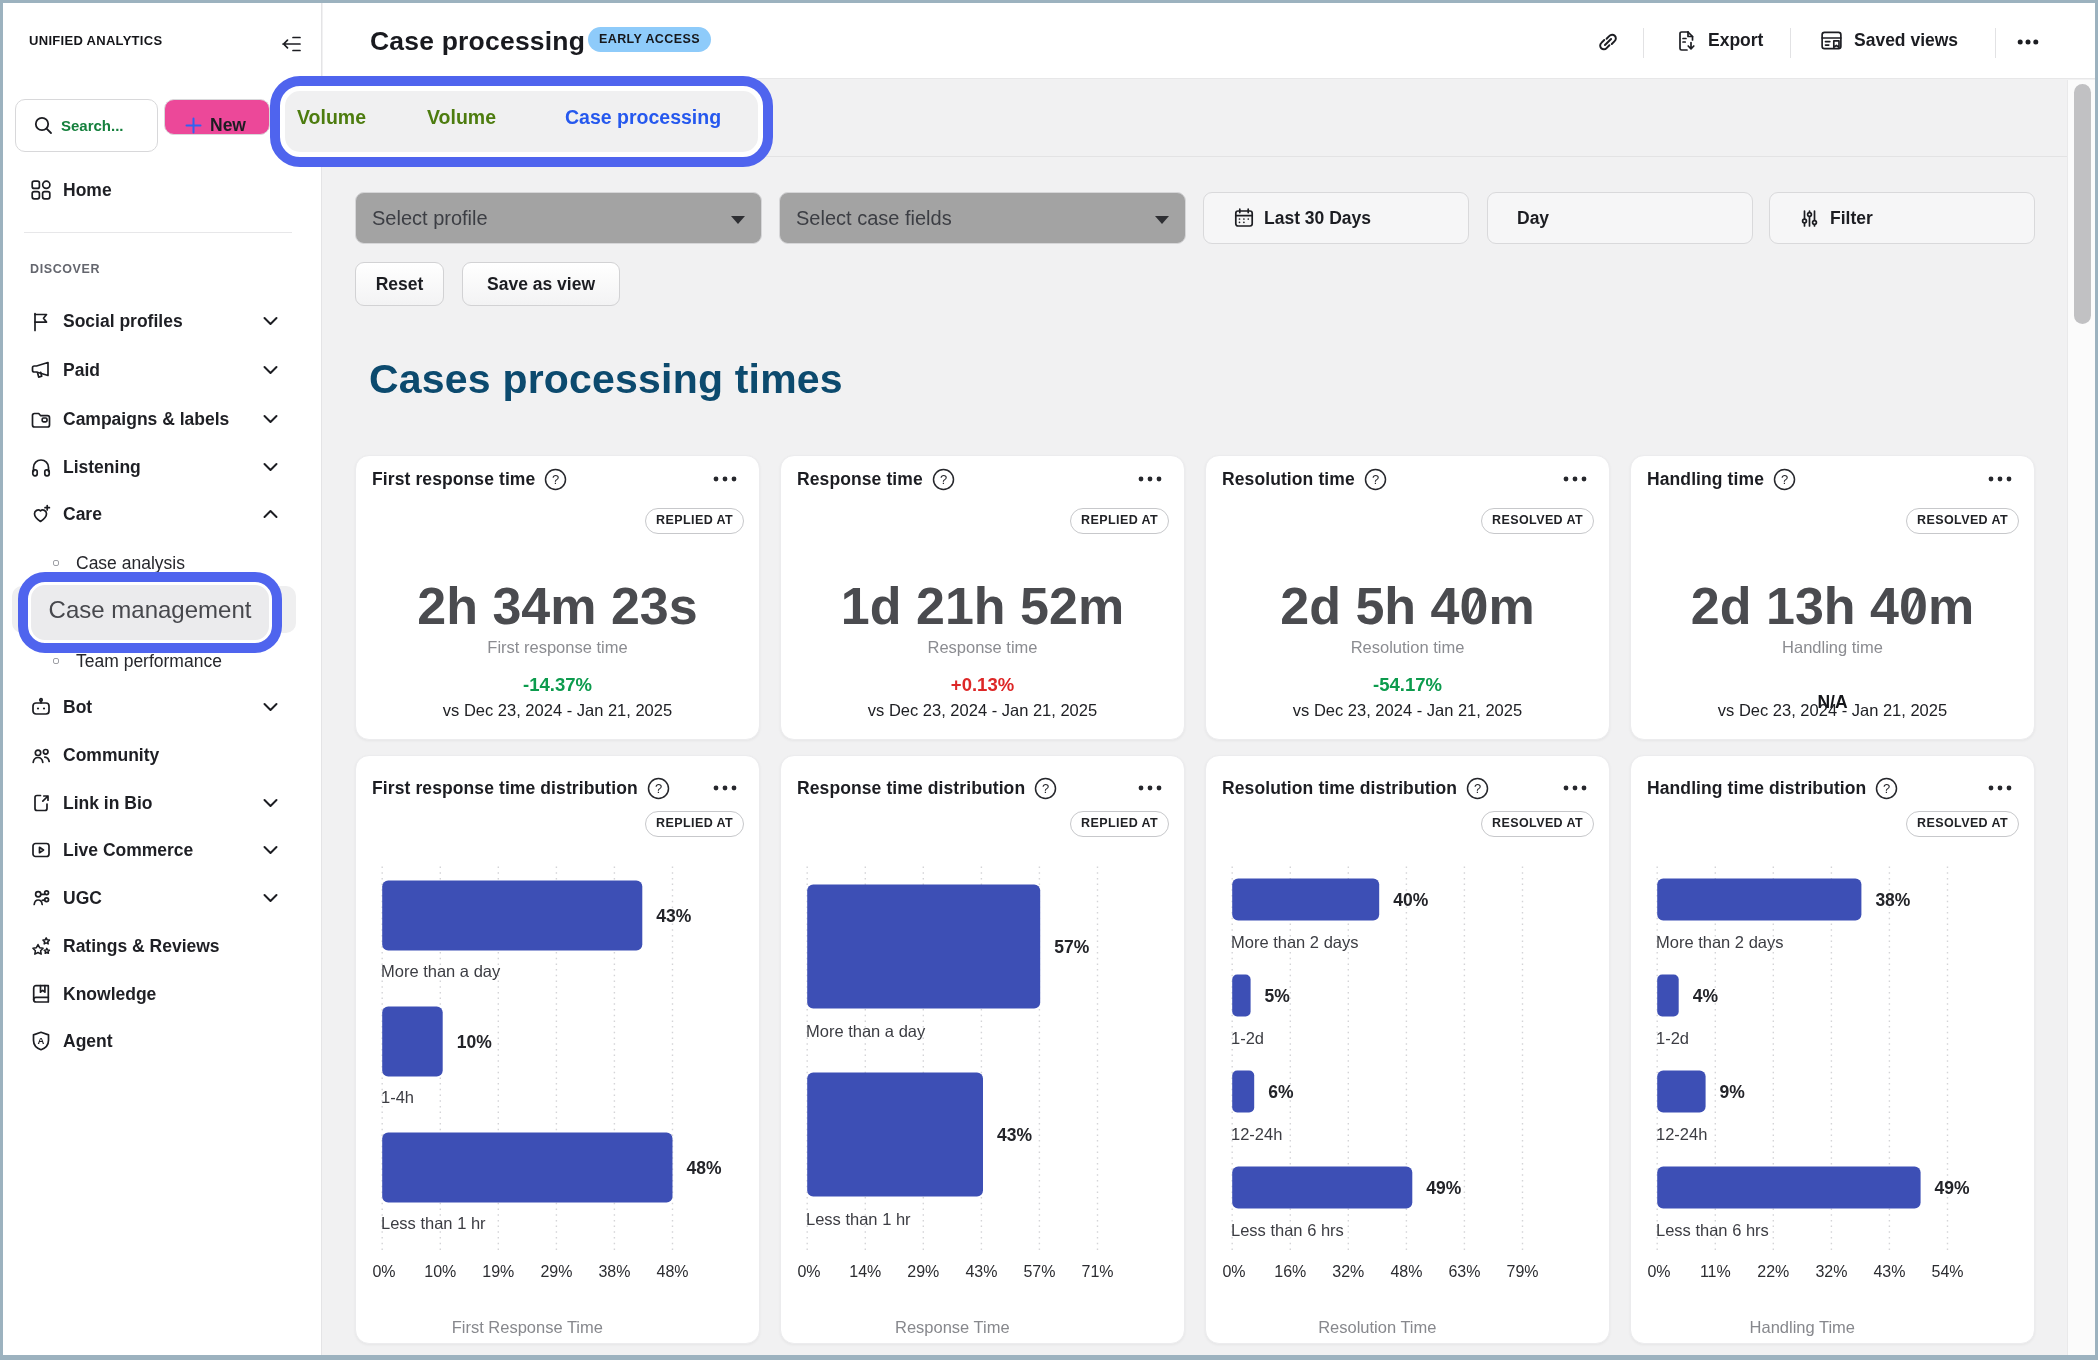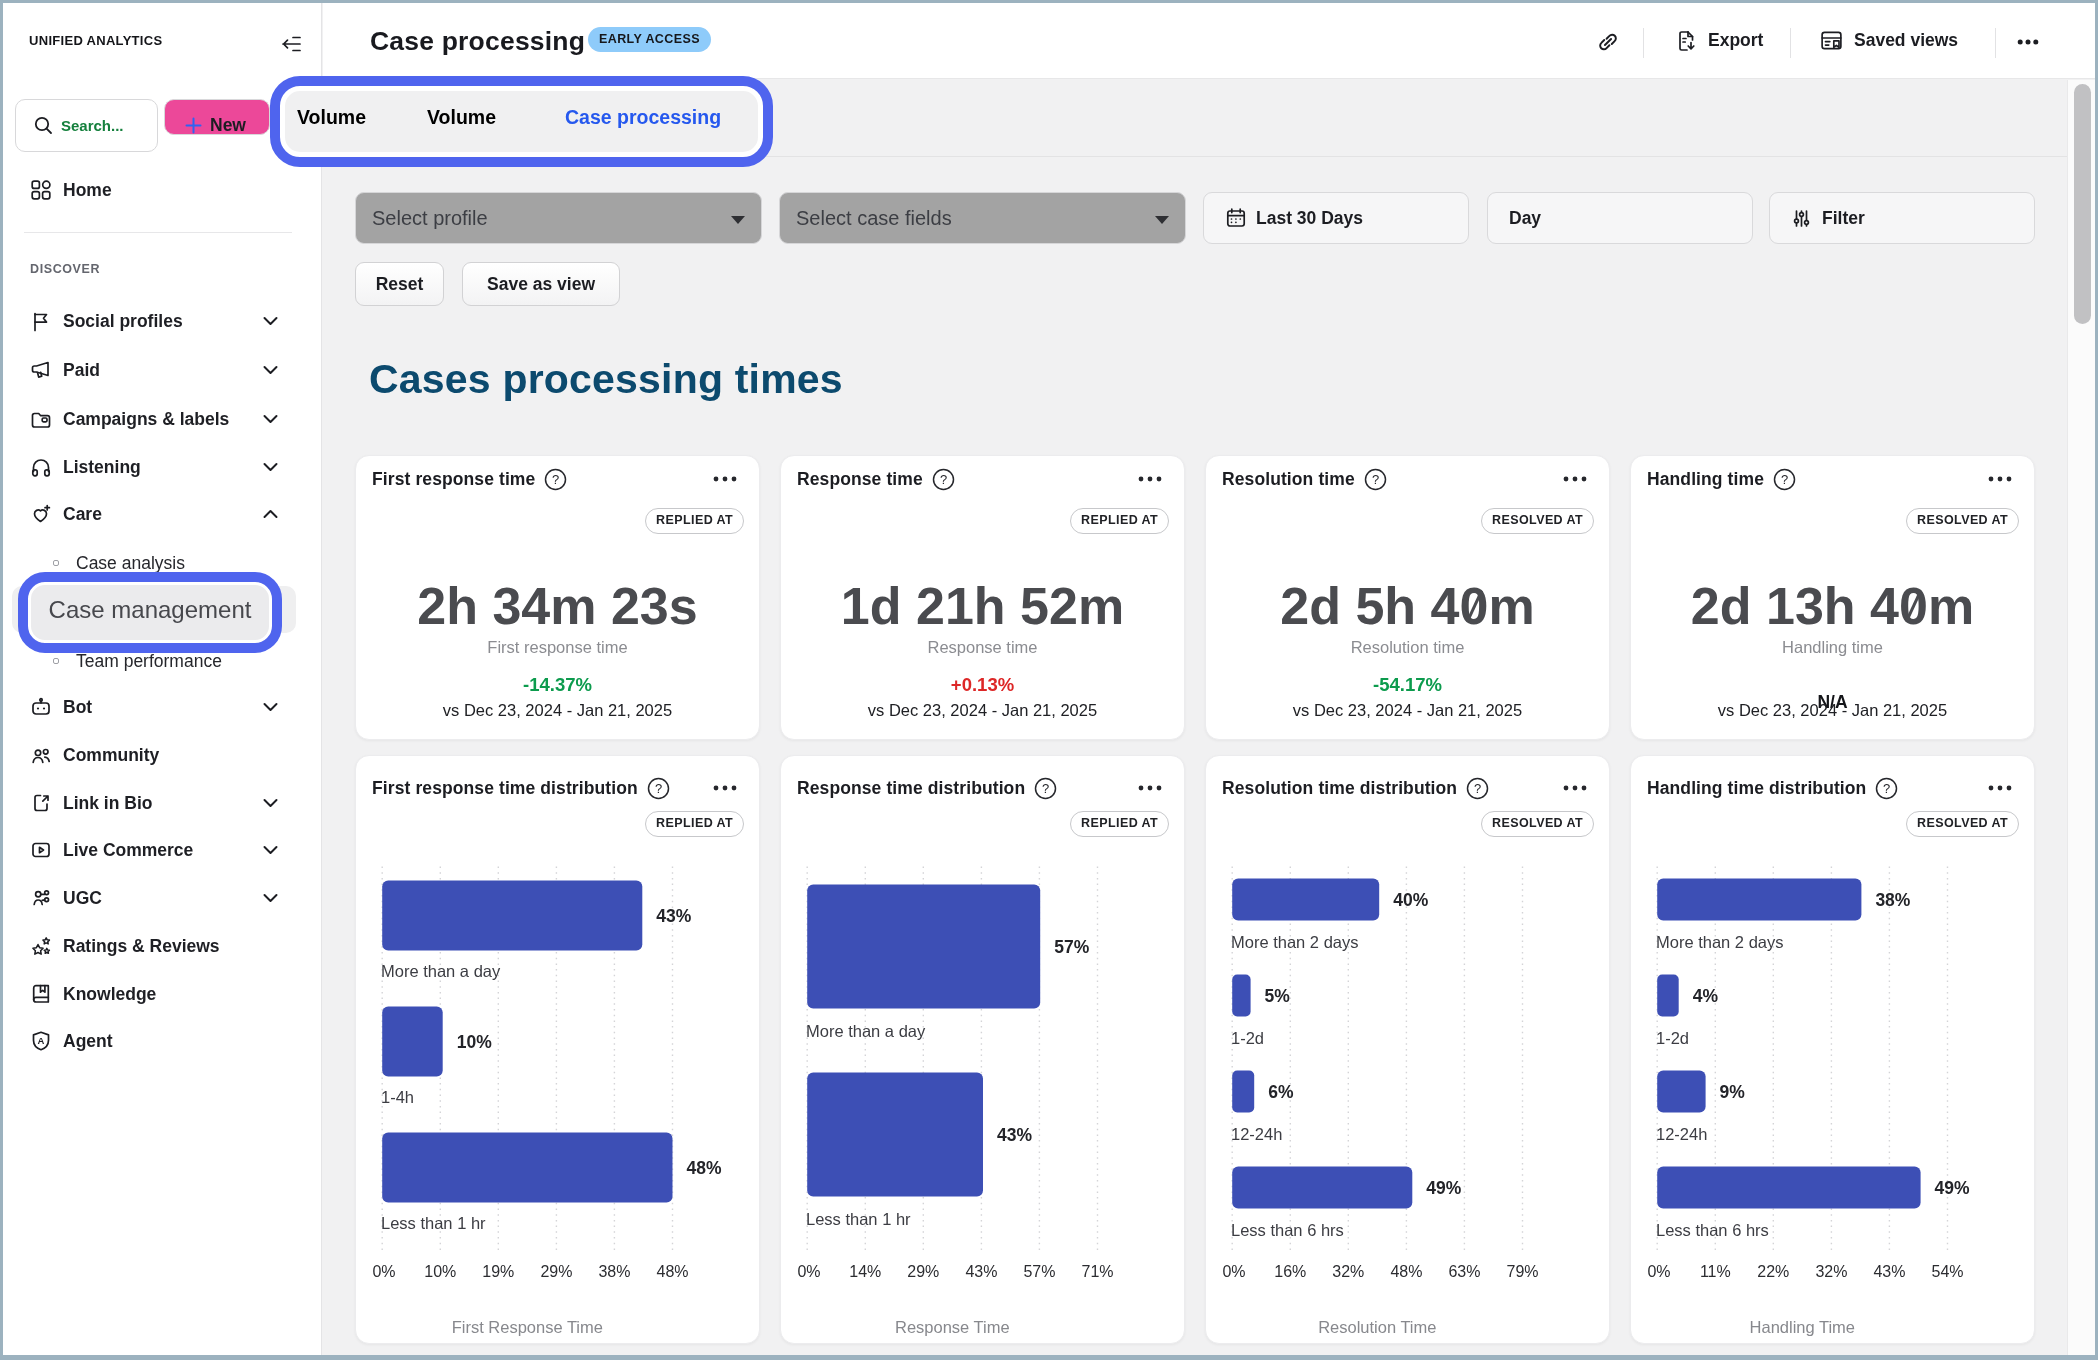--- a/index.html
+++ b/index.html
@@ -34,24 +34,24 @@
 .z0::after{content:"";position:absolute;left:45%;top:17%;bottom:17%;width:2.5px;background:currentColor;transform:rotate(25deg)}
 
 #ring1{position:absolute;left:270px;top:76px;width:503px;height:91px;border:10px solid #4f64ee;border-radius:30px;box-shadow:inset 0 0 0 5px #fff;z-index:10;background:#f0f0f1}
 #pillbg{position:absolute;left:10px;top:584px;width:284px;height:47px;background:#efeff0;border-radius:10px}
 #ring2{position:absolute;left:16px;top:570px;width:264px;height:81px;border:10px solid #4f64ee;border-radius:27px;background:#ebebed;z-index:10;box-shadow:inset 0 0 0 3px #fff}
 #ring2 span{position:absolute;left:0;width:100%;top:14px;text-align:center;font-size:24px;color:#47484d;filter:blur(.6px)}
 
 .hbtn{position:absolute;top:0;height:77px;display:flex;align-items:center;font-size:17.5px;font-weight:bold;color:#1c1d22}
 .hsep{position:absolute;top:26px;width:1px;height:30px;background:#e2e2e4}
 
-.tab{position:absolute;top:106px;font-size:19.5px;font-weight:bold;color:#000000;z-index:11}
+.tab{position:absolute;top:106px;font-size:19.5px;font-weight:bold;color:#4d7c0f;z-index:11}
 
 .fbox{position:absolute;top:192px;height:52px;background:#a3a3a3;border:1px solid #d6d6d8;border-radius:9px;font-size:20px;color:#3c3e44;display:flex;align-items:center;padding:12px 16px}
-.fbox2{position:absolute;top:192px;height:52px;background:#f6f6f7;border:1px solid #d9d9db;border-radius:9px;font-size:17.5px;font-weight:bold;color:#1c1d22;display:flex;align-items:center;padding:0 21px}
+.fbox2{position:absolute;top:192px;height:52px;background:#f6f6f7;border:1px solid #d9d9db;border-radius:9px;font-size:17.5px;font-weight:bold;color:#1c1d22;display:flex;align-items:center;padding:0 29px}
 .caret{position:absolute;right:16px;top:23px;width:0;height:0;border-left:7px solid transparent;border-right:7px solid transparent;border-top:8px solid #2e2f33}
 .btn{position:absolute;top:262px;height:44px;background:linear-gradient(#fff,#f3f3f4);border:1px solid #d2d2d4;border-radius:9px;font-size:17.5px;font-weight:bold;color:#1c1d22;display:flex;align-items:center;justify-content:center}
 h2{position:absolute;left:369px;top:356px;font-size:41px;color:#0c4a6e;letter-spacing:.2px}
 text{font-family:"Liberation Sans",sans-serif}
 </style></head>
 <body>
 <div id="sidebar">
   <div style="position:absolute;left:27px;top:31px;font-size:13px;font-weight:bold;color:#141519;letter-spacing:.3px">UNIFIED ANALYTICS</div>
   <svg style="position:absolute;left:278px;top:31px" width="22" height="22" viewBox="0 0 22 22" fill="none" stroke="#1c1d22" stroke-width="1.7" stroke-linecap="round" stroke-linejoin="round">
       <path d="M13 4.5h7M3 11h17M13 17.5h7M7.5 7.2L3.6 11l3.9 3.8"></path>

